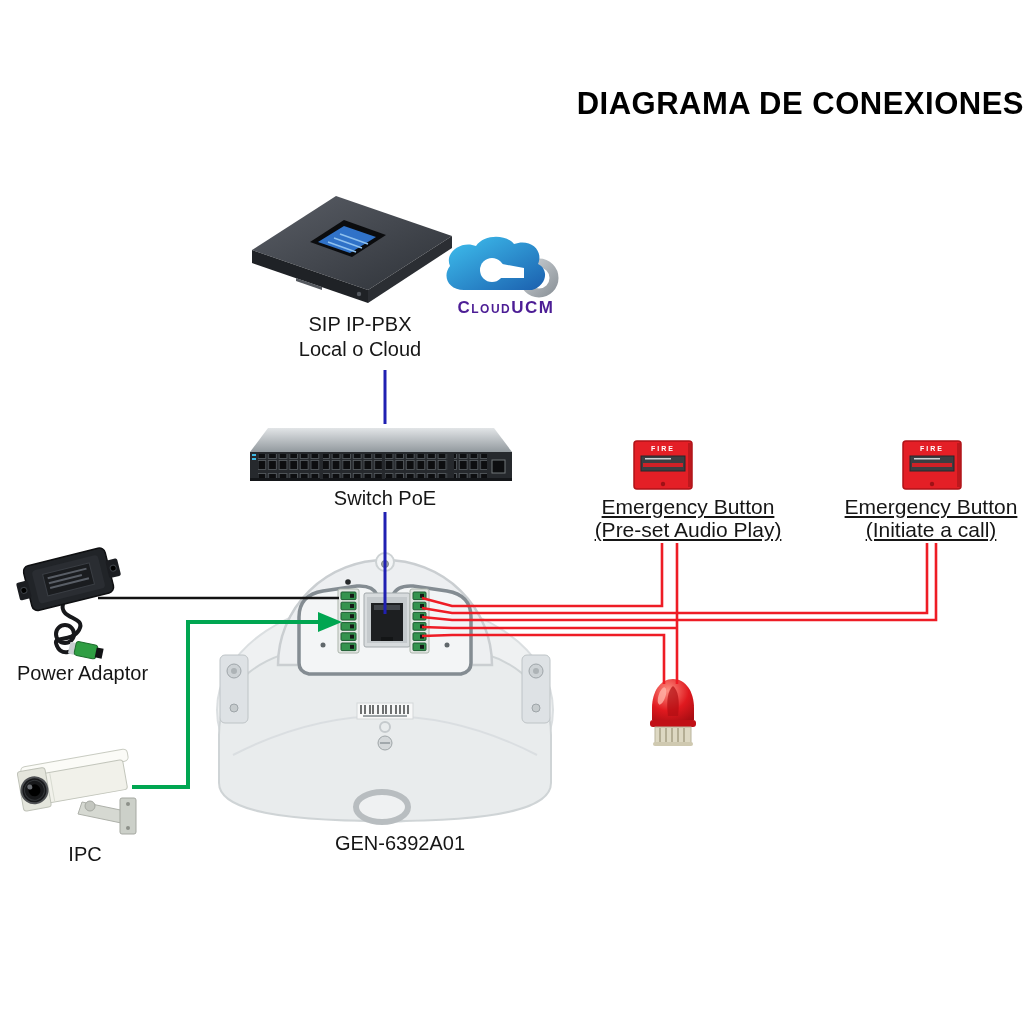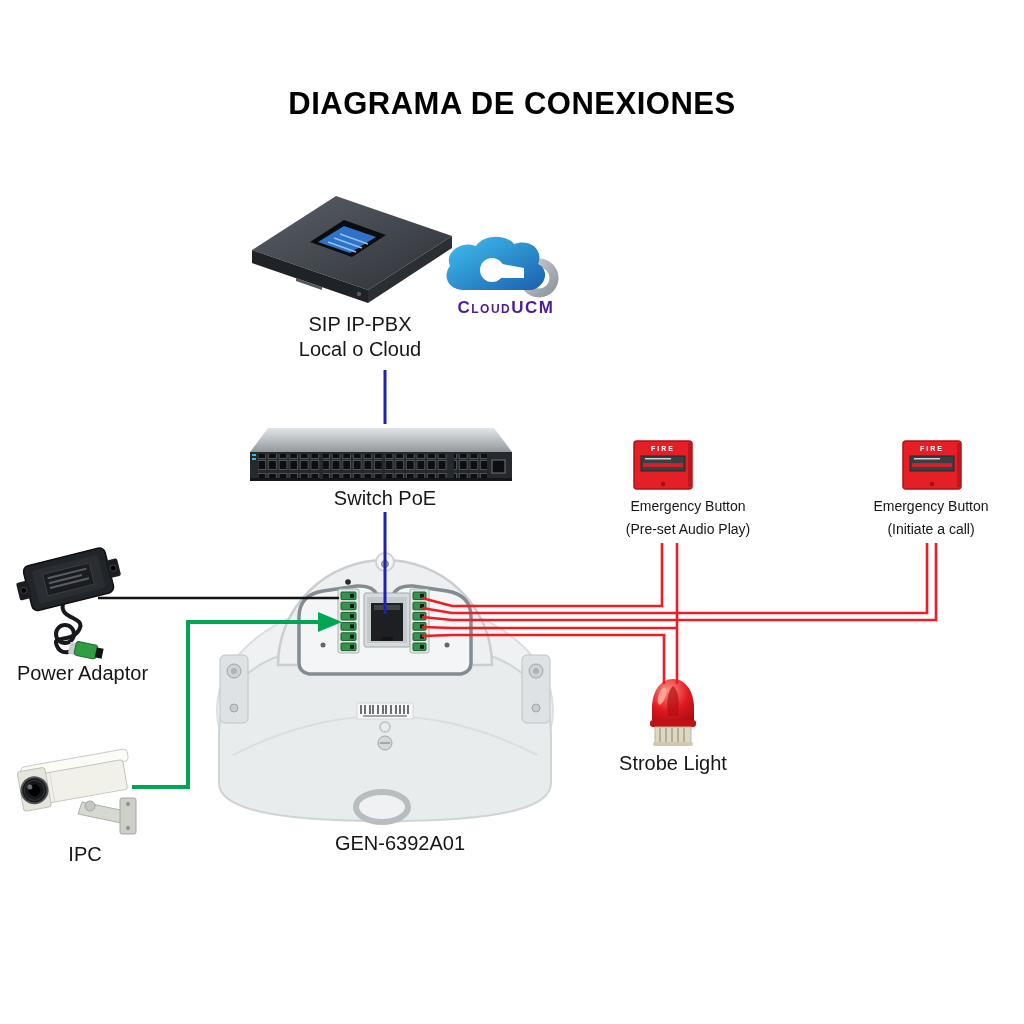--- a/index.html
+++ b/index.html
@@ -1,23 +1,23 @@
 <!DOCTYPE html>
 <html style="--wire-red: #ee1c25; --wire-blue: #2020b2; --wire-green: #00a651; --wire-black: #131313;"><head>
 <meta charset="utf-8">
 <style>
   html,body{margin:0;padding:0;background:#ffffff;}
   .canvas{position:relative;width:1024px;height:1024px;background:#ffffff;overflow:hidden;
           font-family:"Liberation Sans",sans-serif;color:#1a1a1a;}
   .abs{position:absolute;}
-  .title{top:86px;left:0;width:1024px;text-align:center;font-size:31px;font-weight:bold;
+  .title{top:86px;left:0;width:1024px;text-align:right;font-size:31px;font-weight:bold;
          letter-spacing:.5px;color:#000;}
   .label{position:absolute;text-align:center;color:#161616;}
   .lbl-20{font-size:20px;line-height:25px;}
-  .lbl-19{font-size:14px;line-height:23px;}
+  .lbl-19{font-size:21px;line-height:23px;text-decoration:underline;}
   .lbl-22{font-size:20px;line-height:26px;}
   .cloud-text{font-weight:bold;font-variant:small-caps;letter-spacing:1.5px;font-size:17px;
               color:#4c1d95;}
   svg{display:block;}
   .wire{fill:none;}
   .wire-red{stroke:var(--wire-red,#ee1c25);stroke-width:2.6px;}
   .wire-blue{stroke:var(--wire-blue,#2020b2);stroke-width:3px;}
   .wire-green{stroke:var(--wire-green,#00a651);stroke-width:4px;}
   .wire-black{stroke:var(--wire-black,#131313);stroke-width:2.6px;}
   .green-fill{fill:var(--wire-green,#00a651);}
@@ -280,21 +280,20 @@
     <rect x="13" y="51" width="36" height="16" fill="#ddd8c2" stroke="#b9b49c"></rect>
     <g stroke="#b4ae94" stroke-width="2">
       <line x1="18" y1="52" x2="18" y2="66"></line>
         <line x1="24" y1="52" x2="24" y2="66"></line>
       <line x1="30" y1="52" x2="30" y2="66"></line>
         <line x1="36" y1="52" x2="36" y2="66"></line>
       <line x1="42" y1="52" x2="42" y2="66"></line>
     </g>
     <rect x="11" y="66" width="40" height="4" rx="2" fill="#cfc9b0"></rect>
   </svg>
-  <div class="abs label lbl-20" style="left:573px;top:751px;width:200px">Strobe Light</div>
 
   <div class="abs label lbl-22" style="left:295px;top:830px;width:210px">GEN-6392A01</div>
 
   <svg class="abs" style="left:0;top:0" width="1024" height="1024" viewBox="0 0 1024 1024">
 
     <path class="wire wire-blue" d="M385,370 V424"></path>
     <path class="wire wire-blue" d="M385,512 V614"></path>
 
     <path class="wire wire-black" d="M98,598 H339"></path>
 

